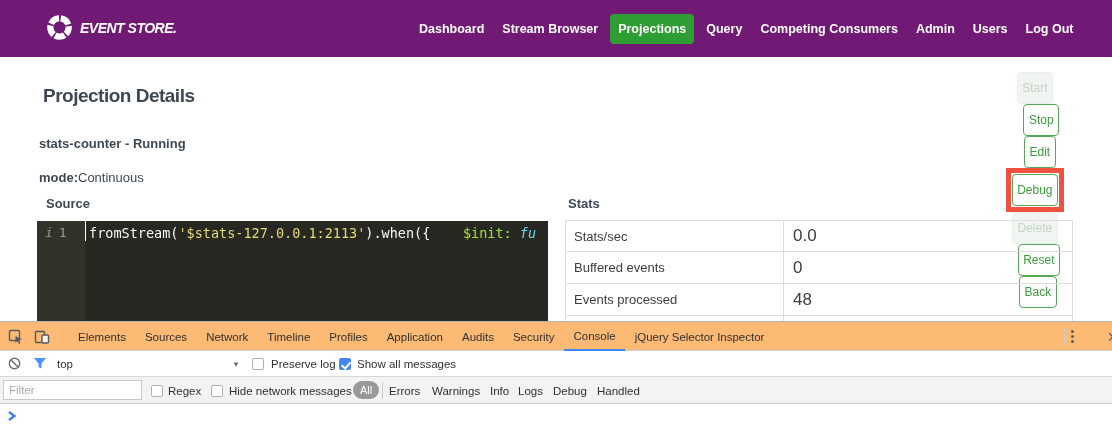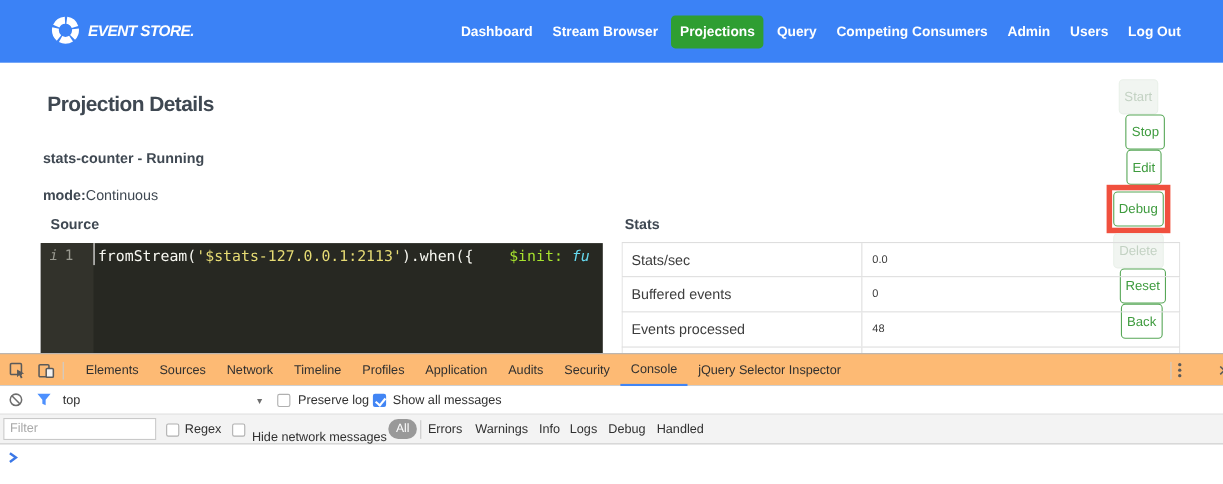--- a/index.html
+++ b/index.html
@@ -1,19 +1,19 @@
 <!DOCTYPE html>
 <html><head>
 <meta charset="utf-8">
 <style>
   * { margin:0; padding:0; box-sizing:border-box; }
   html,body { width:1112px; height:440px; background:#fff; font-family:"Liberation Sans",sans-serif; overflow:hidden; position:relative; }
 
   
-  .navbar { position:absolute; left:0; top:0; width:1112px; height:57px; background:#3b82f6; }
+  .navbar { position:absolute; left:0; top:0; width:1112px; height:57px; background:#701a75; }
   .brand { position:absolute; left:46px; top:14px; display:flex; align-items:center; }
   .brand-icon { width:27px; height:27px; }
   .brand-text { color:#fff; font-style:italic; font-weight:bold; font-size:14px; letter-spacing:-0.5px; margin-left:7px; }
   .nav-list { position:absolute; left:410px; top:0; height:57px; display:flex; align-items:center; list-style:none; }
   .nav-item { color:#fff; font-weight:bold; font-size:12.5px; padding:0 9px; white-space:nowrap; }
   .nav-item.active { background:#2f9e32; border-radius:4px; padding:8px; margin:0 3px; }
 
   
   .page-title { position:absolute; left:43px; top:85px; font-size:19px; font-weight:bold; color:#3f4852; letter-spacing:-0.5px; }
   .status-line { position:absolute; left:39px; top:136px; font-size:13px; font-weight:bold; color:#3f4852; }
@@ -38,21 +38,21 @@
   .codeline { font-family:"DejaVu Sans Mono",monospace; font-size:13.5px; padding-top:4px; padding-left:3px; white-space:pre; color:#f8f8f2; border-left:1px solid #fff; height:20px; margin-top:0; }
   .codeline .str { color:#e6db74; }
   .codeline .key { color:#a6e22e; }
   .codeline .kw { color:#66d9ef; font-style:italic; }
 
   
   .stats-table { position:absolute; left:565px; top:220px; width:508px; height:101px; overflow:hidden; }
   .stats-row { display:flex; border:1px solid #dedede; height:32px; }
   .stats-row + .stats-row { border-top:none; }
   .stats-row .c1 { width:218px; border-right:1px solid #dedede; display:flex; align-items:center; padding-left:8px; font-size:13px; color:#3d3d3d; }
-  .stats-row .c2 { flex:1; display:flex; align-items:center; padding-left:9px; font-size:10px; color:#3d3d3d; }
+  .stats-row .c2 { flex:1; display:flex; align-items:center; padding-left:9px; font-size:17px; color:#3d3d3d; }
 
   
   .devtools { position:absolute; left:0; top:321px; width:1112px; height:119px; background:#fff; font-size:11.5px; color:#303030; }
   .dt-tabbar { position:absolute; left:0; top:0; width:1112px; height:30px; background:#fdba74; border-top:1px solid #b5b5b5; border-bottom:1px solid #d0d0d0; }
   .dt-icon { position:absolute; top:7px; width:16px; height:16px; }
   .dt-sep { position:absolute; top:7px; width:1px; height:16px; background:#ccc; }
   .dt-tabs { position:absolute; left:68.5px; top:0; height:29px; display:flex; }
   .dt-tab { padding:0 9.5px; display:flex; align-items:center; height:29px; white-space:nowrap; font-size:11.5px; }
   .dt-tab.active { border-bottom:2px solid #4285f4; }
   .dt-dots { position:absolute; left:1071px; top:8px; width:4px; height:14px; }
@@ -204,21 +204,21 @@
     <input class="filter-input" placeholder="Filter" style="">
     <div class="row3-item" style="left:151px;">
         <span class="cb"></span>
       </div>
     <div class="row3-item" style="left:168px;">
         <span class="lbl">Regex</span>
       </div>
     <div class="row3-item" style="left:211px;">
         <span class="cb"></span>
       </div>
-    <div class="row3-item" style="left:229px;align-items:flex-end;">
+    <div class="row3-item" style="left:229px;">
         <span class="lbl">Hide network messages</span>
       </div>
     <div class="pill">All</div>
     <div class="row3-sep"></div>
     <div class="row3-item" style="left:389px;">
         <span class="lbl">Errors</span>
       </div>
     <div class="row3-item" style="left:432px;">
         <span class="lbl">Warnings</span>
       </div>

